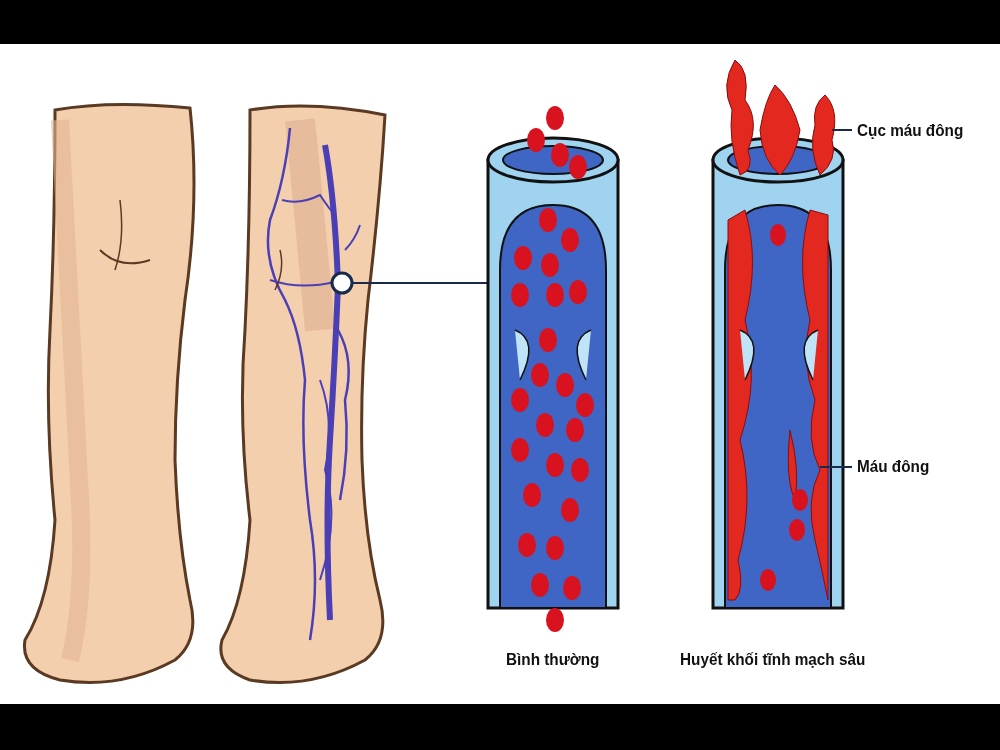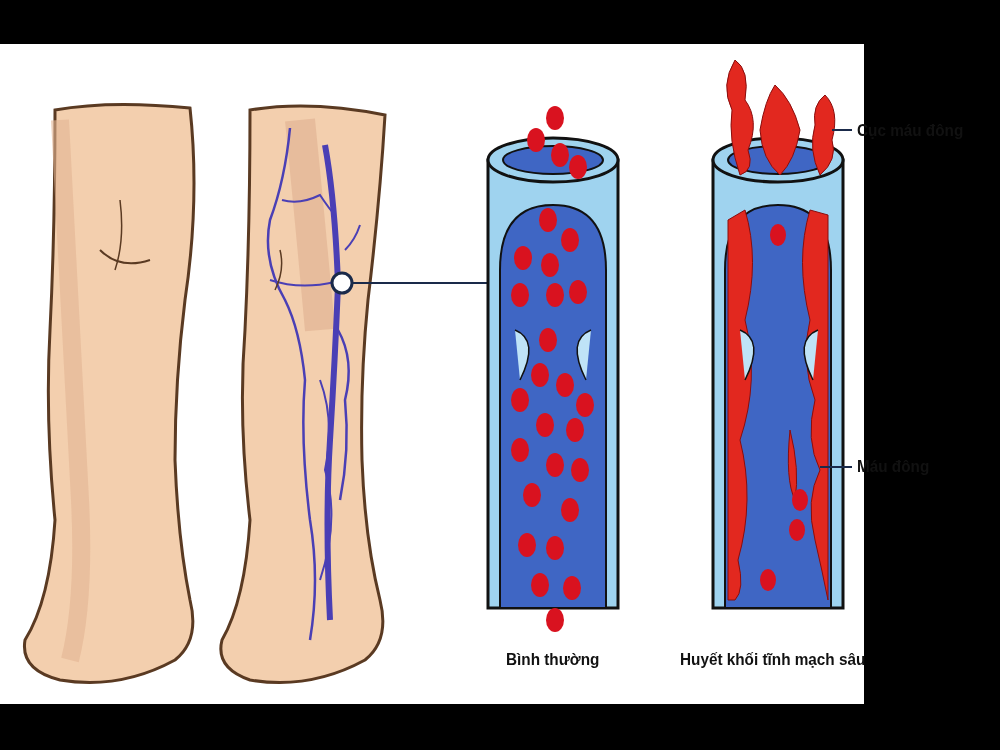--- a/index.html
+++ b/index.html
@@ -1,17 +1,17 @@
 <!DOCTYPE html>
 <html><head>
 <meta charset="utf-8">
 <style>
   html, body { margin:0; padding:0; }
   body { width:1000px; height:750px; background:#000; position:relative; overflow:hidden; font-family:"Liberation Sans", sans-serif; }
-  .canvas { position:absolute; left:0; top:44px; width:864px; height:660px; background:#fff; }
+  .canvas { position:absolute; left:0; top:44px; width:1000px; height:660px; background:#fff; }
   svg { position:absolute; left:0; top:0; }
   .label { position:absolute; font-family:"Liberation Sans", sans-serif; font-weight:bold; color:#111; font-size:17px; transform:scaleX(0.9); transform-origin:left center; white-space:nowrap; }
 </style>
 </head>
 <body>
 
 <div class="canvas">
   <svg width="1000" height="660" viewBox="0 44 1000 660">
 
     <g>

